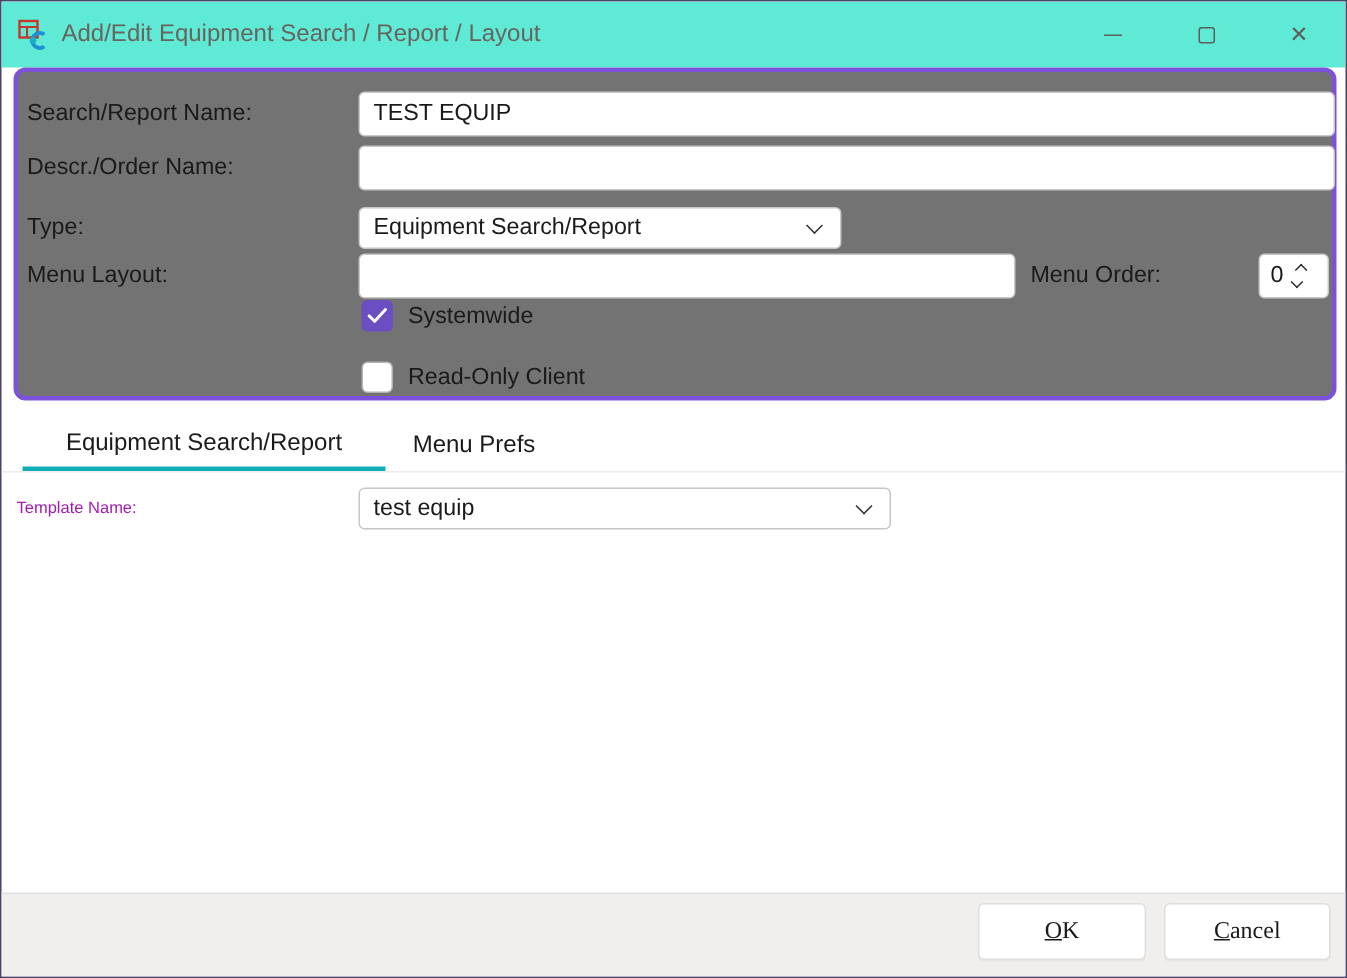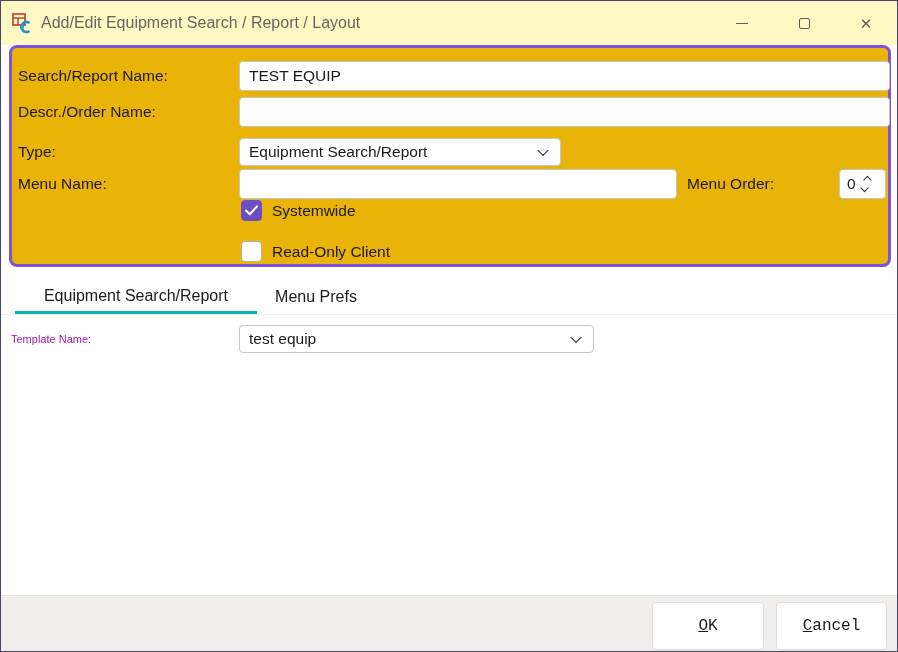--- a/index.html
+++ b/index.html
@@ -10,21 +10,21 @@
     position: relative;
     width: 898px; height: 652px;
     background: #ffffff;
     border: 1px solid #4a4466;
     overflow: hidden;
   }
 
   
   .titlebar {
     position: absolute; left:0; top:0; right:0; height:44px;
-    background: #fef9c3;
+    background: #5eead4;
     display: flex; align-items: center; text-align: right;
   }
   .app-icon { width:22px; height:22px; margin-left:10px; flex:0 0 auto; }
   .title-text {
     margin-left: 8px;
     font-size: 16px;
     color: #686561;
     white-space: nowrap;
   }
   .win-controls {
@@ -35,21 +35,21 @@
     width: 62px; display:flex; align-items:center; justify-content:center;
     color:#5f5d5b; cursor: default;
   }
   .glyph-min { width:12px; height:0; border-top:1.4px solid #5f5d5b; display:block; }
   .glyph-max { width:11px; height:11px; border:1.4px solid #5f5d5b; border-radius:2px; display:block; }
   .glyph-close { font-size:15px; line-height:1; color:#5f5d5b; }
 
   
   .form-panel {
     position:absolute; left:8px; top:44px; width:882px; height:222px;
-    background:#eab308;
+    background:#737373;
     border:3px solid var(--accent, #7b52d8);
     border-radius:8px;
   }
   .fld-label {
     position:absolute; left:6px;
     font-size:15.5px; color:#1b1a19;
     display:flex; align-items:center;
   }
   .txt {
     position:absolute;
@@ -137,25 +137,25 @@
     font-size:11px; color:#a21caf;
   }
 
   
   .footer {
     position:absolute; left:0; right:0; bottom:0; height:56px;
     background:#f0efee;
     border-top:1px solid #e4e2e0;
   }
   .btn {
-    position:absolute; top:6px; height:48px;
+    position:absolute; top:6px; height:38px;
     background:#ffffff;
     border:1px solid #e0dedc;
     border-radius:4px;
-    font-family:Liberation Mono, monospace;
+    font-family:Liberation Serif, serif;
     font-size:16px; color:#1b1a19;
     box-shadow:0 1px 1px rgba(0,0,0,0.04);
     cursor: default;
   }
   .btn-label { display:inline-block; }
   .btn-label::first-letter { text-decoration: underline; }
   .btn-ok { left:651px; width:112px; }
   .btn-cancel { left:775px; width:111px; }
 </style>
 </head>
@@ -192,21 +192,21 @@
 
     <div class="fld-label" style="top:49px; height:30px;">Descr./Order Name:</div>
     <input class="txt" style="left: 227px; top: 49px; width: 651px;" type="text" value="">
 
     <div class="fld-label" style="top:90px; height:28px;">Type:</div>
     <div class="dropdown" style="left:227px; top:90px; width:322px;">
       <span>Equipment Search/Report</span>
       <span class="chev-down"></span>
     </div>
 
-    <div class="fld-label" style="top:121px; height:30px;">Menu Name:</div>
+    <div class="fld-label" style="top:121px; height:30px;">Menu Layout:</div>
     <input class="txt" style="left: 227px; top: 121px; width: 438px;" type="text" value="">
 
     <div class="fld-label" style="left:675px; top:121px; height:30px;">Menu Order:</div>
     <div class="spinner" style="left:827px; top:121px;">
       <input type="text" value="0" style="">
       <span class="spin-btns">
         <span class="chev up"></span>
         <span class="chev down"></span>
       </span>
     </div>

